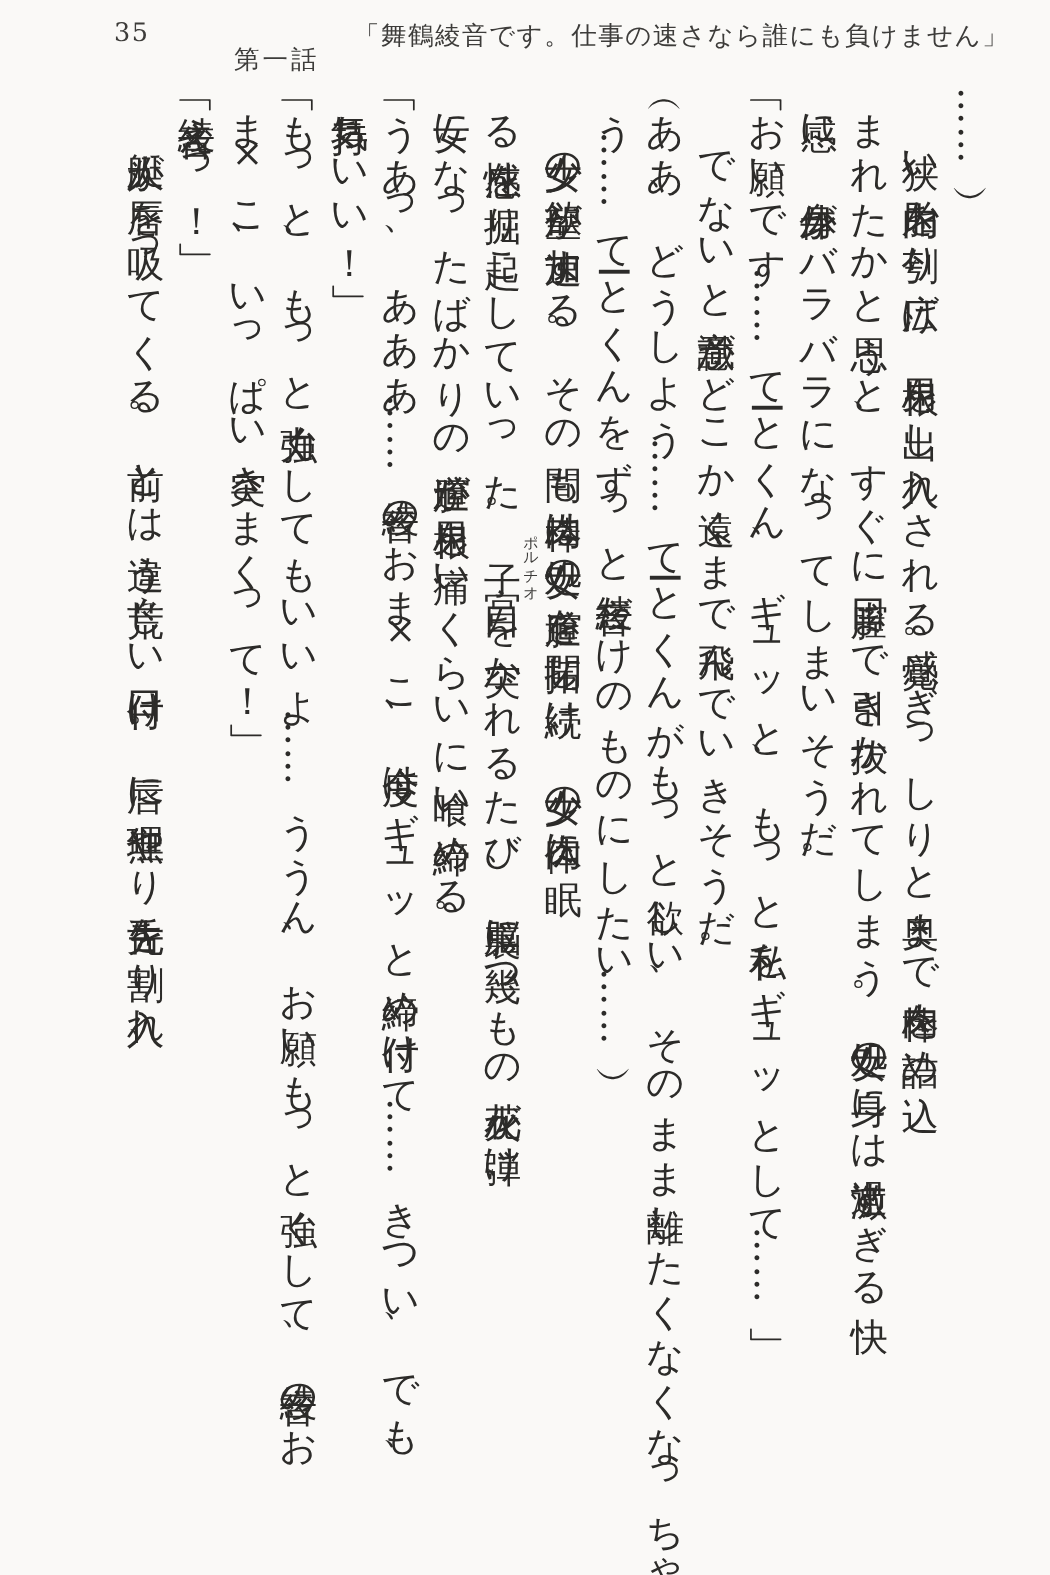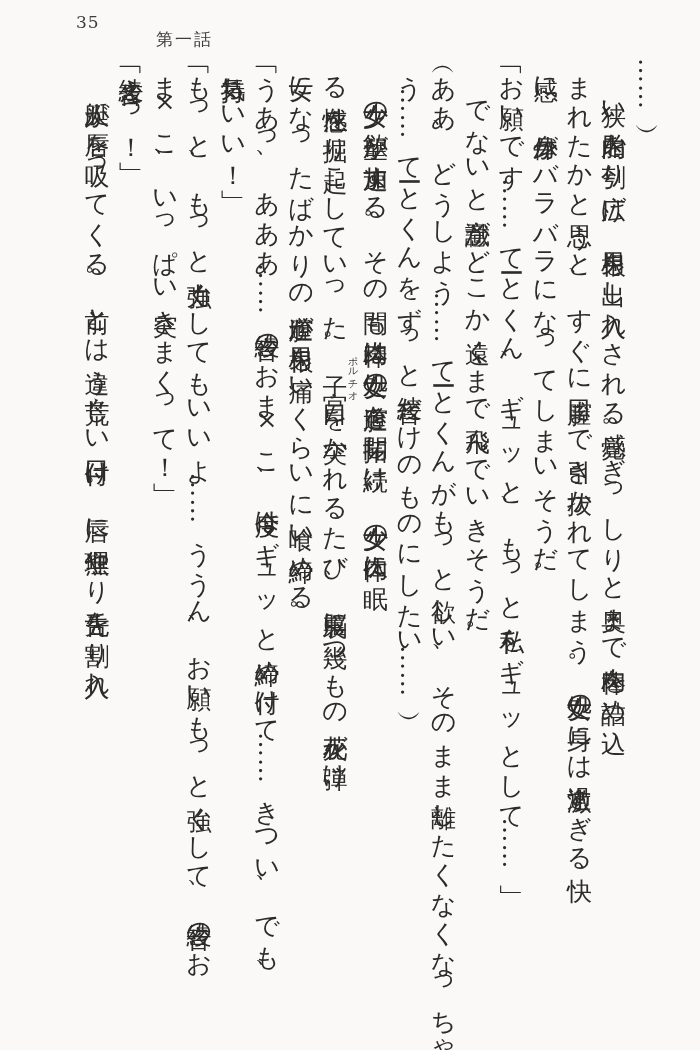--- a/index.html
+++ b/index.html
@@ -54,20 +54,21 @@
     letter-spacing: 0;
     color: #3d3c3a;
   }
 </style>
 </head>
 <body>
 
 <header class="running-head">
   <span class="page-num">35</span>
   <span class="chapter">第一話</span>
+  <span class="head-title">「舞鶴綾音です。仕事の速さなら誰にも負けません」</span>
 </header>
 
 <main class="text-area" id="text-area">
     <div class="vline">……）</div>
     <div class="vline indent">狭い胎内を刳り広げ、男根を出し入れされる感覚。ぎっしりと奥まで肉棒を詰め込</div>
     <div class="vline">まれたかと思うと、すぐに膣口まで引き抜かれてしまう。処女の身には過激すぎる快</div>
     <div class="vline">感に、身体がバラバラになってしまいそうだ。</div>
     <div class="vline">「お願いです……てーとくん、ギュッと、もっと私をギュッとして……」</div>
     <div class="vline indent">でないと意識がどこか遠くまで飛んでいきそうだ。</div>
     <div class="vline">（ああ、どうしよう……てーとくんがもっと欲しい、そのまま離したくなくなっちゃ</div>

